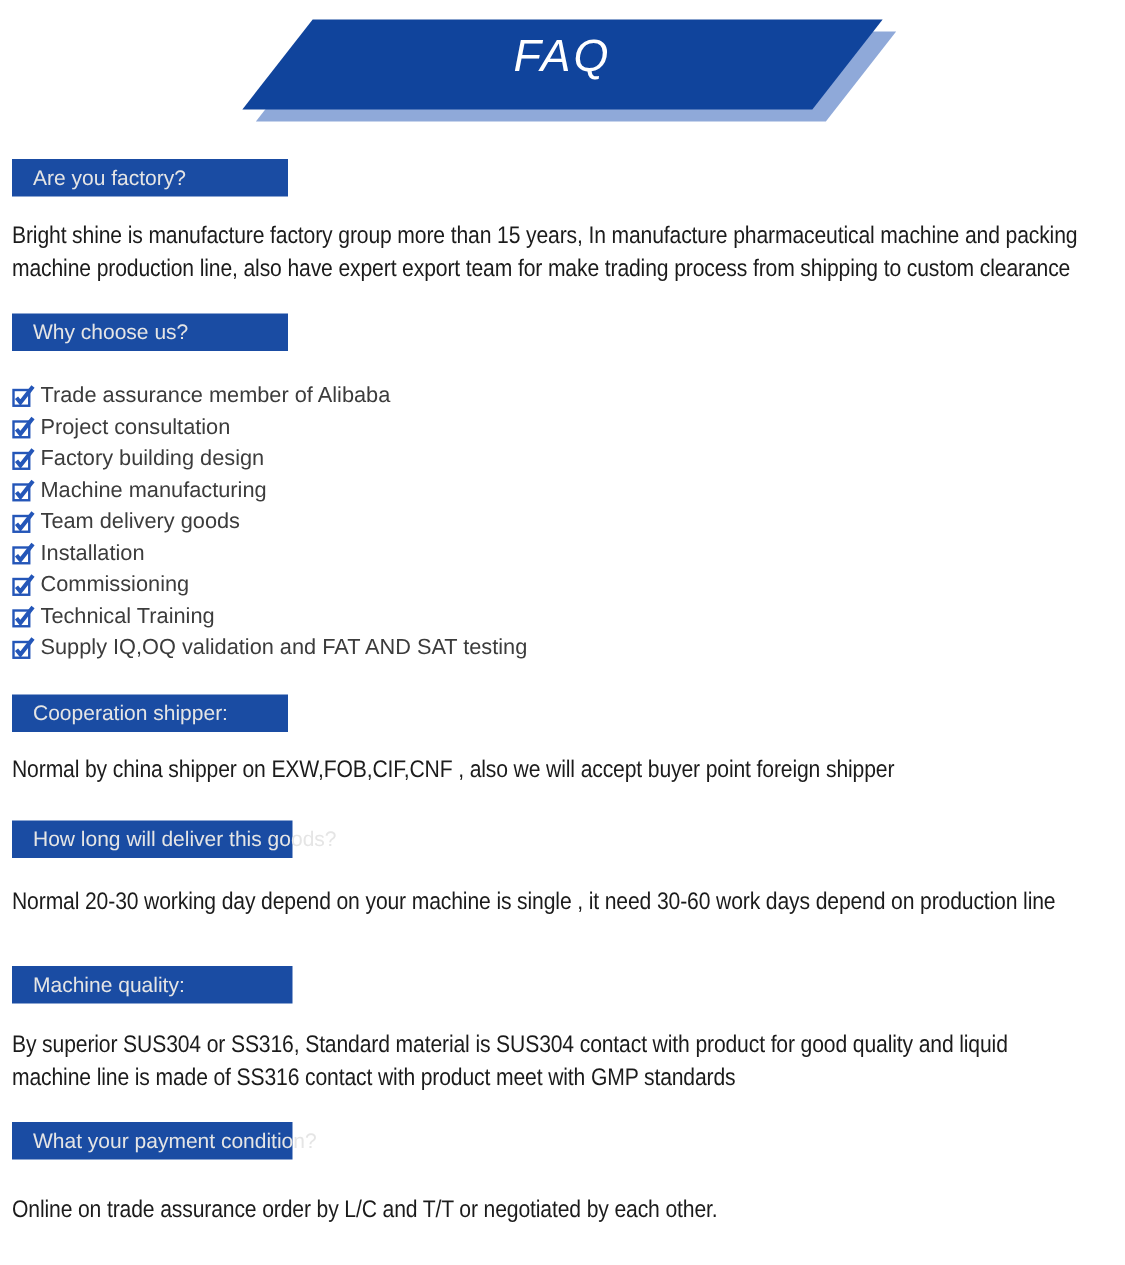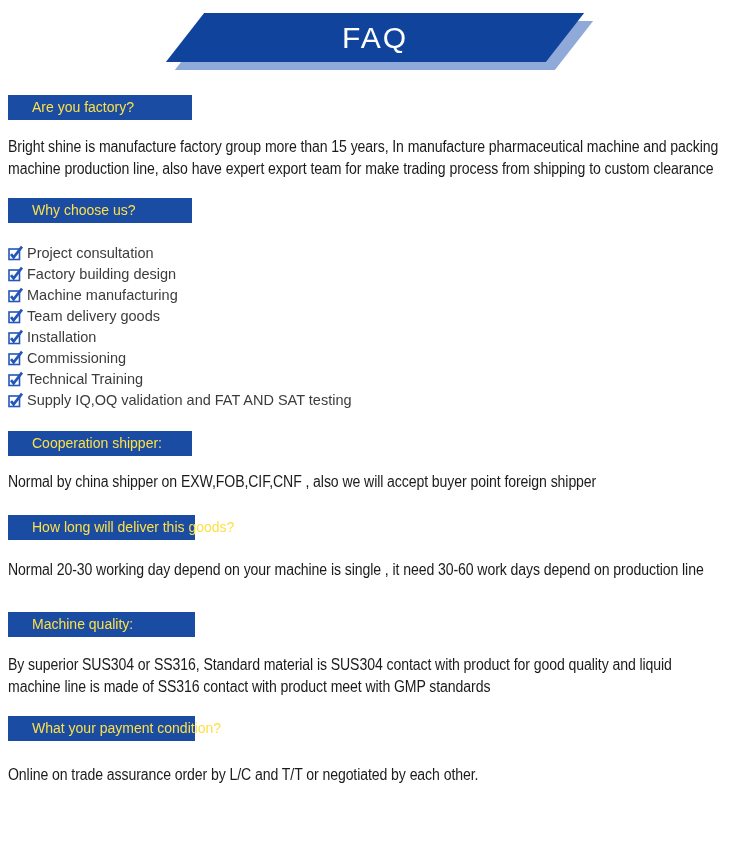--- a/index.html
+++ b/index.html
@@ -9,22 +9,23 @@
     background: #ffffff;
     overflow-x: hidden;
     font-family: "Liberation Sans", sans-serif;
   }
   .page { width: 750px; height: 843px; position: relative; }
 
   
   .banner-wrap {
     position: relative;
     width: 380px;
-    height: 49px;
+    height: 60px;
     margin: 13px auto 0;
+    font-style: italic;
   }
   .banner-shadow, .banner-main {
     position: absolute;
     left: 0; top: 0; right: 0; bottom: 0;
   }
   .banner-shadow {
     background: #8FA9D9;
     transform: translate(9px, 8px) skewX(-38deg);
   }
   .banner-main {
@@ -37,26 +38,26 @@
     line-height: 49px;
     color: #ffffff;
     font-size: 30px;
     letter-spacing: 2px;
   }
 
   
   .content { padding-left: 8px; }
 
   .hbar {
-    color: #fde047;
+    color: #e5e5e5;
     background: #1A4CA3;
     height: 25px;
     line-height: 25px;
     font-size: 14px;
-    padding-left: 24px;
+    padding-left: 14px;
     box-sizing: border-box;
     white-space: nowrap;
   }
   .w-narrow { width: 184px; }
   .w-wide   { width: 187px; }
 
   .para {
     font-size: 16px;
     line-height: 21.5px;
     color: #1b1b1b;
@@ -120,20 +121,29 @@
 
     <div class="hbar w-narrow m-h1">Why choose us?</div>
     <ul class="checklist">
       <li class="check-item">
         <span class="check-icon">
             <svg width="16" height="16" viewBox="0 0 16 16">
               <rect x="1" y="4" width="10.5" height="10.5" fill="none" stroke="#2456B8" stroke-width="1.6"></rect>
               <path d="M3 9.2 L5.6 12.4 L14 1.6" fill="none" stroke="#2456B8" stroke-width="2.7"></path>
             </svg>
           </span>
+        <span class="check-label">Trade assurance member of Alibaba</span>
+      </li>
+      <li class="check-item">
+        <span class="check-icon">
+            <svg width="16" height="16" viewBox="0 0 16 16">
+              <rect x="1" y="4" width="10.5" height="10.5" fill="none" stroke="#2456B8" stroke-width="1.6"></rect>
+              <path d="M3 9.2 L5.6 12.4 L14 1.6" fill="none" stroke="#2456B8" stroke-width="2.7"></path>
+            </svg>
+          </span>
         <span class="check-label">Project consultation</span>
       </li>
       <li class="check-item">
         <span class="check-icon">
             <svg width="16" height="16" viewBox="0 0 16 16">
               <rect x="1" y="4" width="10.5" height="10.5" fill="none" stroke="#2456B8" stroke-width="1.6"></rect>
               <path d="M3 9.2 L5.6 12.4 L14 1.6" fill="none" stroke="#2456B8" stroke-width="2.7"></path>
             </svg>
           </span>
         <span class="check-label">Factory building design</span>

